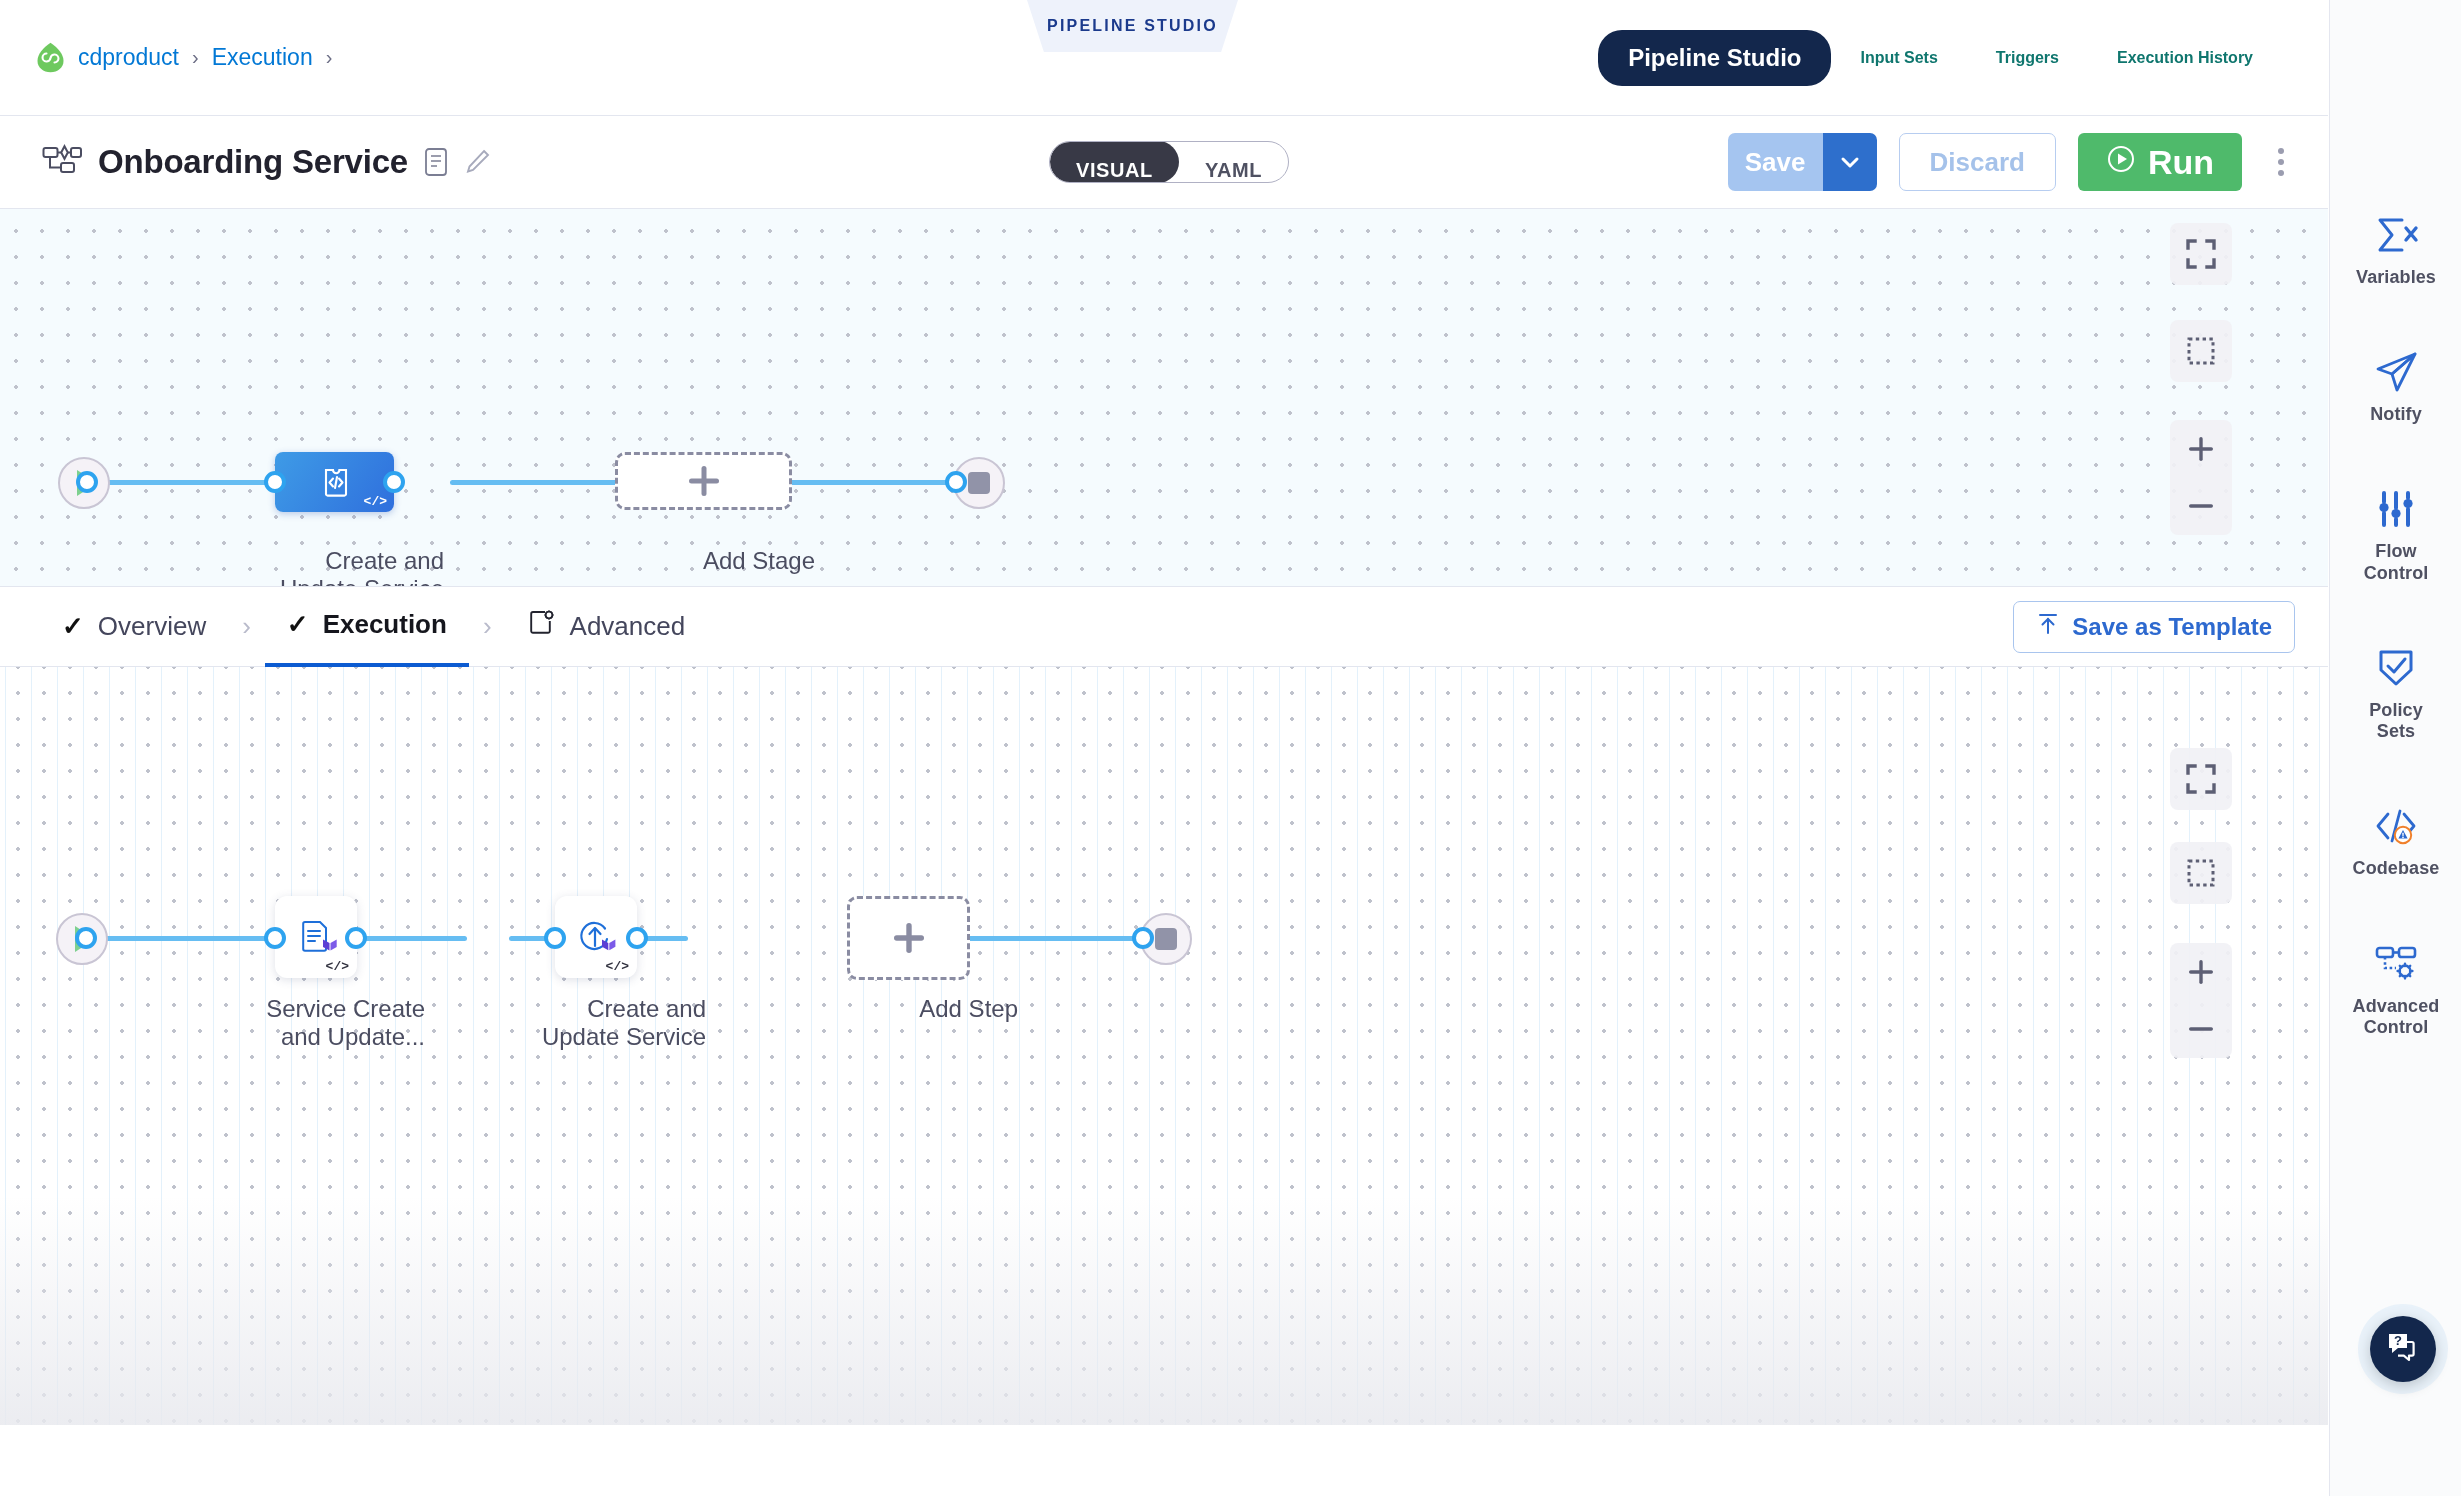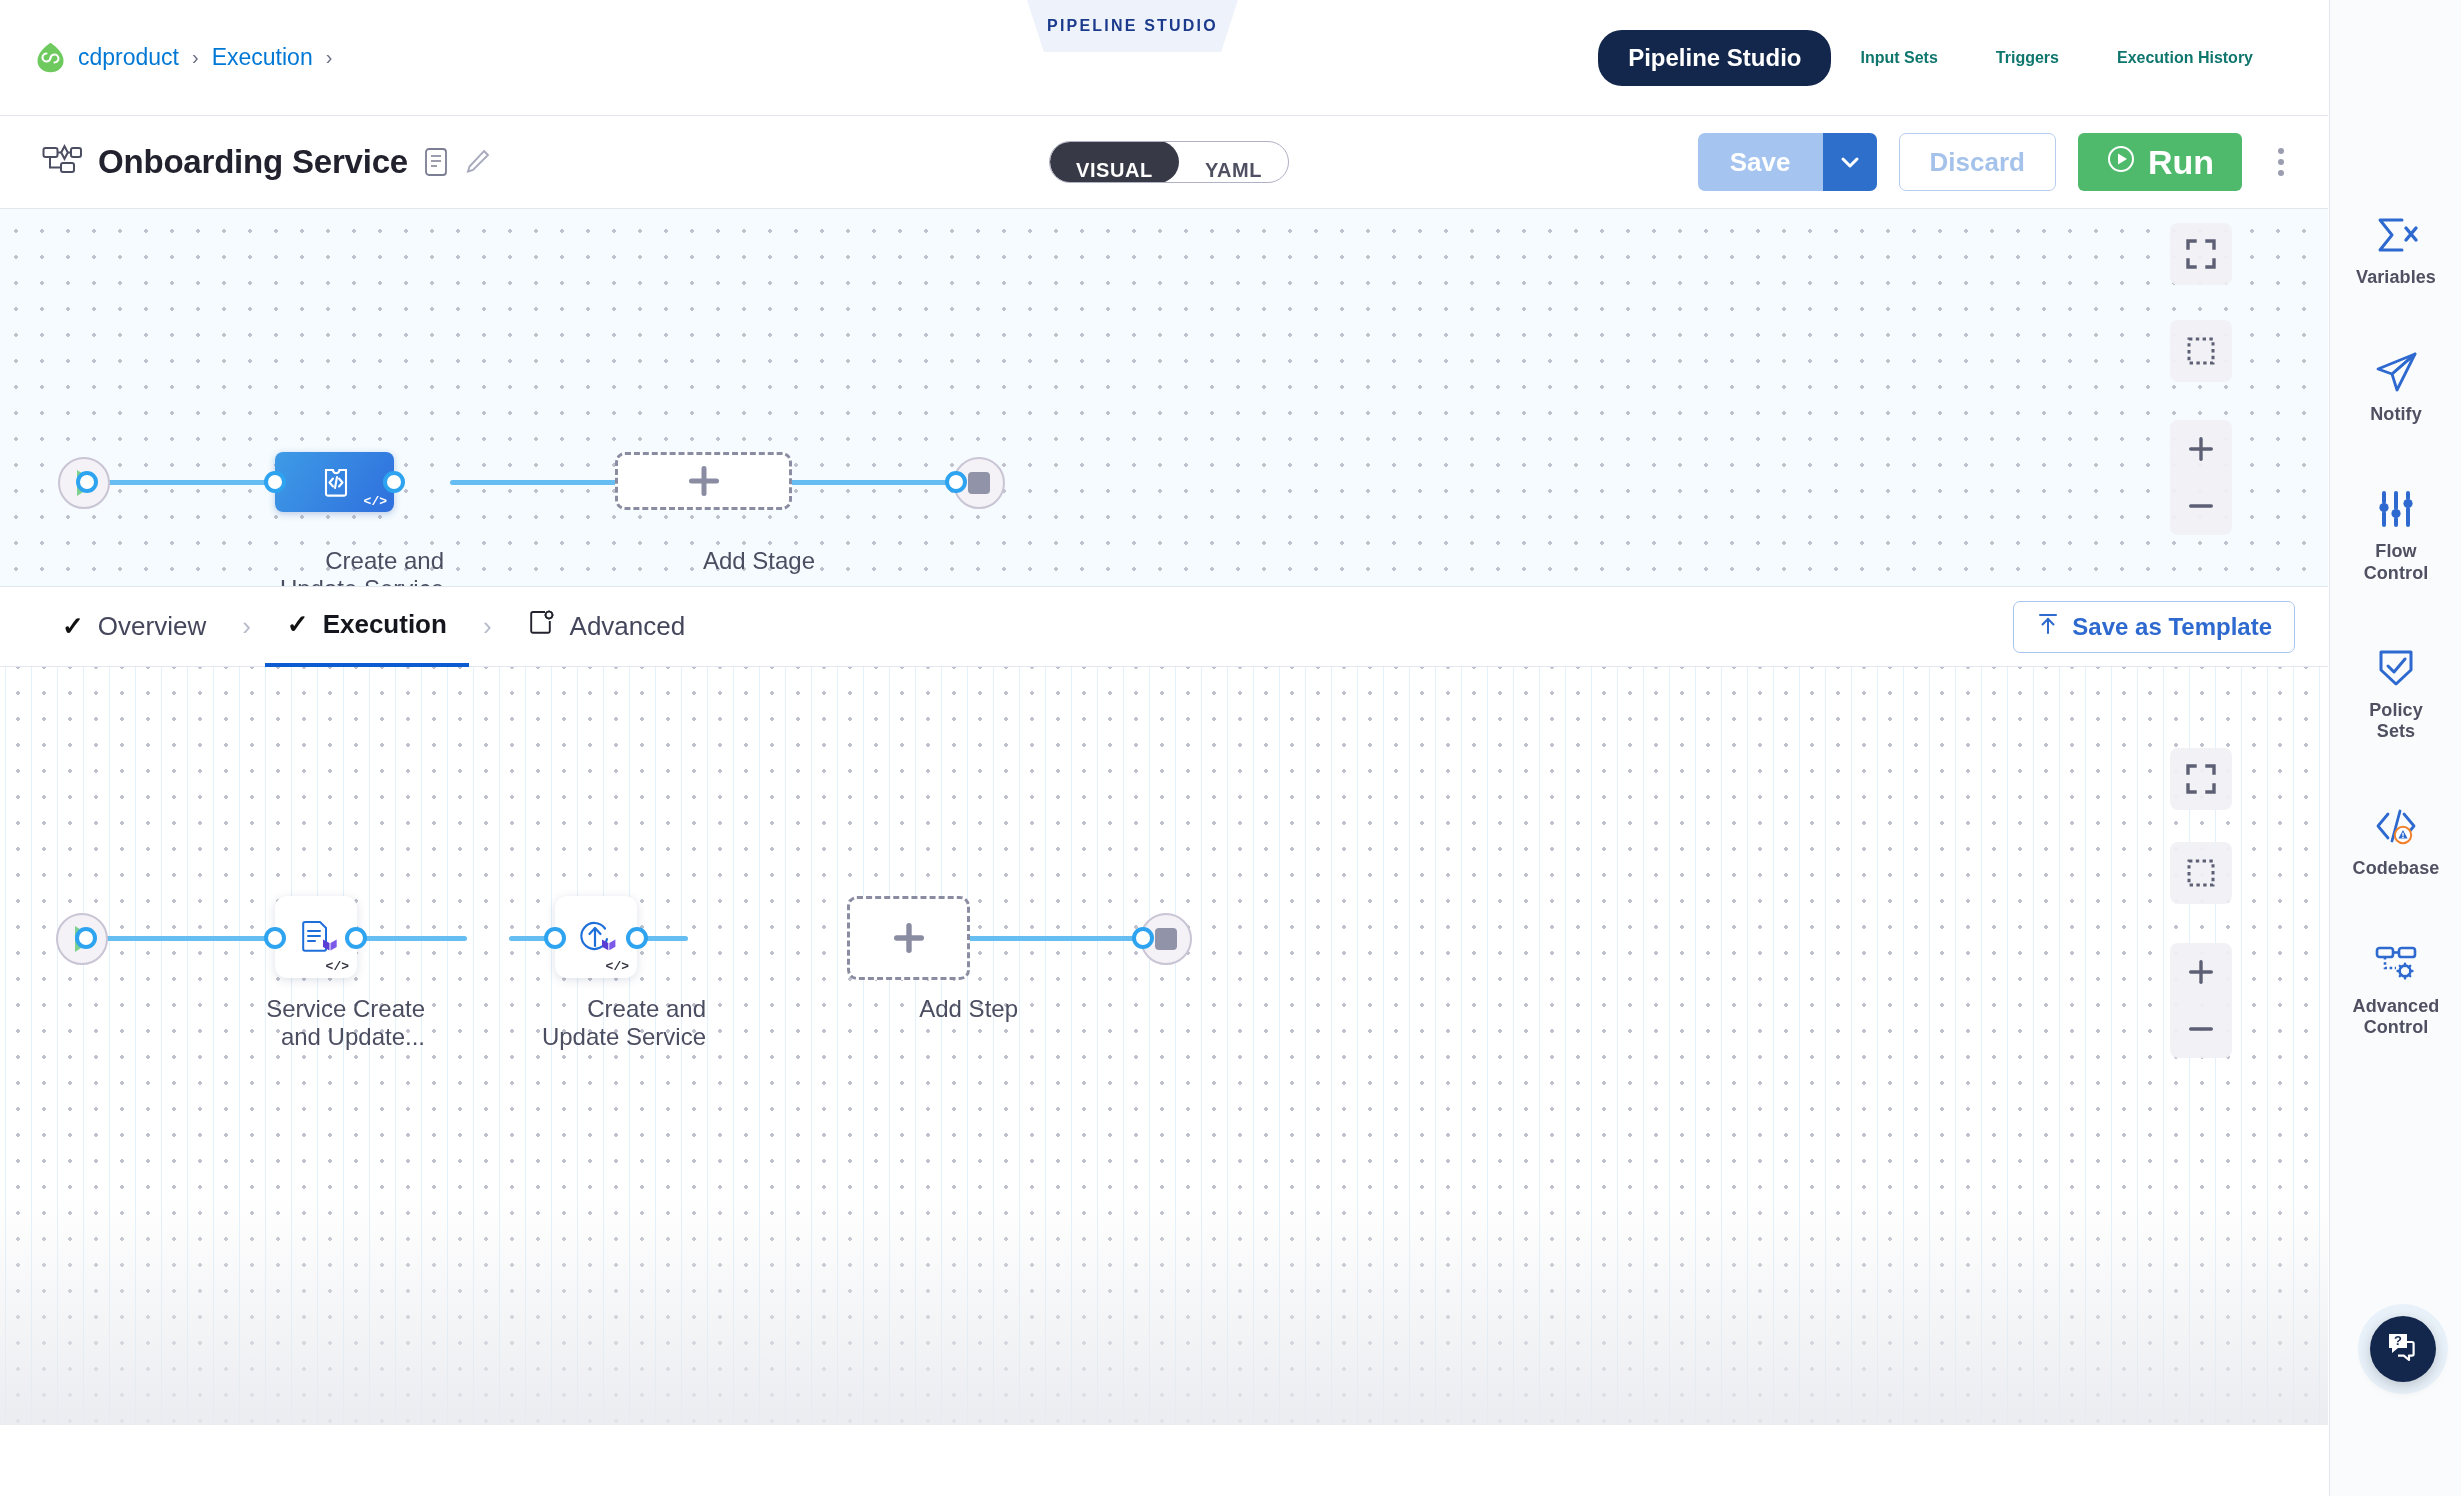--- a/index.html
+++ b/index.html
@@ -119,21 +119,21 @@
   .vy-opt.on { background: #383946; color: #fff; border-radius: 22px; margin: 0; height: 42px; }
 
   .title-actions {
     position: absolute; right: 30px; top: 50%;
     transform: translateY(-50%);
     display: flex; align-items: center; gap: 22px;
   }
   .save-grp { display: flex; height: 58px; border-radius: 7px; overflow: hidden; }
   .save-main {
     background: #a5c5f0; color: #fff; font-size: 26px; font-weight: bold;
-    padding: 0 32px; display: flex; align-items: center; cursor: pointer;
+    padding: 0 17px; display: flex; align-items: center; cursor: pointer;
   }
   .save-caret {
     background: #2e6fcc; width: 54px; display: flex;
     align-items: center; justify-content: center; cursor: pointer;
   }
   .btn-discard {
     height: 58px; border: 1px solid #b7cdf0; border-radius: 7px;
     background: #fff; color: #a5c2ea; font-size: 26px; font-weight: bold;
     padding: 0 30px; display: flex; align-items: center; cursor: pointer;
   }

